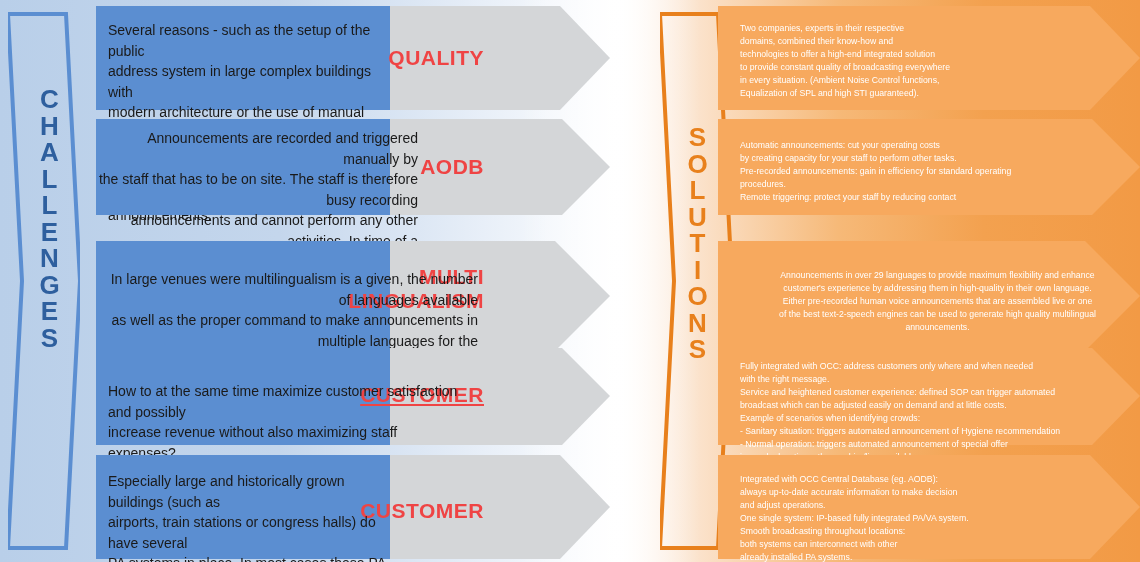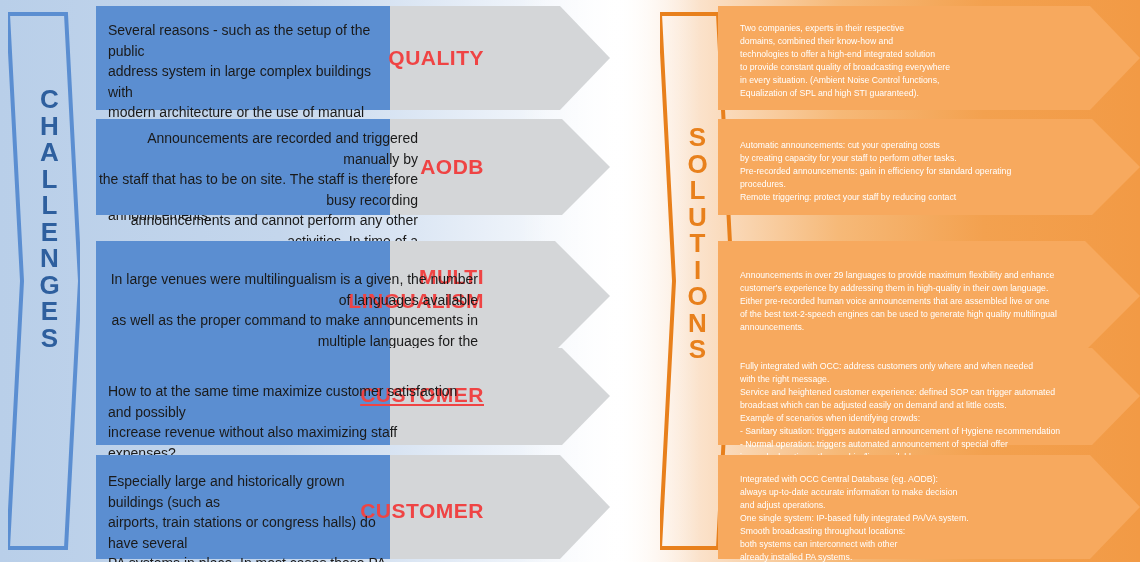--- a/index.html
+++ b/index.html
@@ -229,21 +229,21 @@
       <svg width="422" height="110" viewBox="0 0 422 110">
         <polygon points="0,0 367,0 422,55 367,110 0,110" fill="#f7a95e"></polygon>
       </svg>
     </div>
     <div class="chev-title" style="left:300px;top:24px;width:184px;">MULTI
 LINGUALISM</div>
     <div class="text-block text-left" style="left:108px;top:28px;width:370px;text-align:right;">In large venues were multilingualism is a given, the number of languages available
 as well as the proper command to make announcements in multiple languages for the
 benefit and comfort of your customers is largely dependent on qualification
 of your staff.</div>
-    <div class="text-block text-right" style="left:740px;top:28px;">Announcements in over 29 languages to provide maximum flexibility and enhance
+    <div class="text-block text-right" style="left:740px;top:28px;text-align:center;">Announcements in over 29 languages to provide maximum flexibility and enhance
 customer's experience by addressing them in high-quality in their own language.
 Either pre-recorded human voice announcements that are assembled live or one
 of the best text-2-speech engines can be used to generate high quality multilingual
 announcements.</div>
   </div>
 
   <div class="row" style="top:348px;height:97px;">
     <div class="chev" style="left:96px;">
       <svg width="460" height="97" viewBox="0 0 460 97">
         <polygon points="0,0 412,0 460,48 412,97 0,97" fill="#5b8ed1"></polygon>

